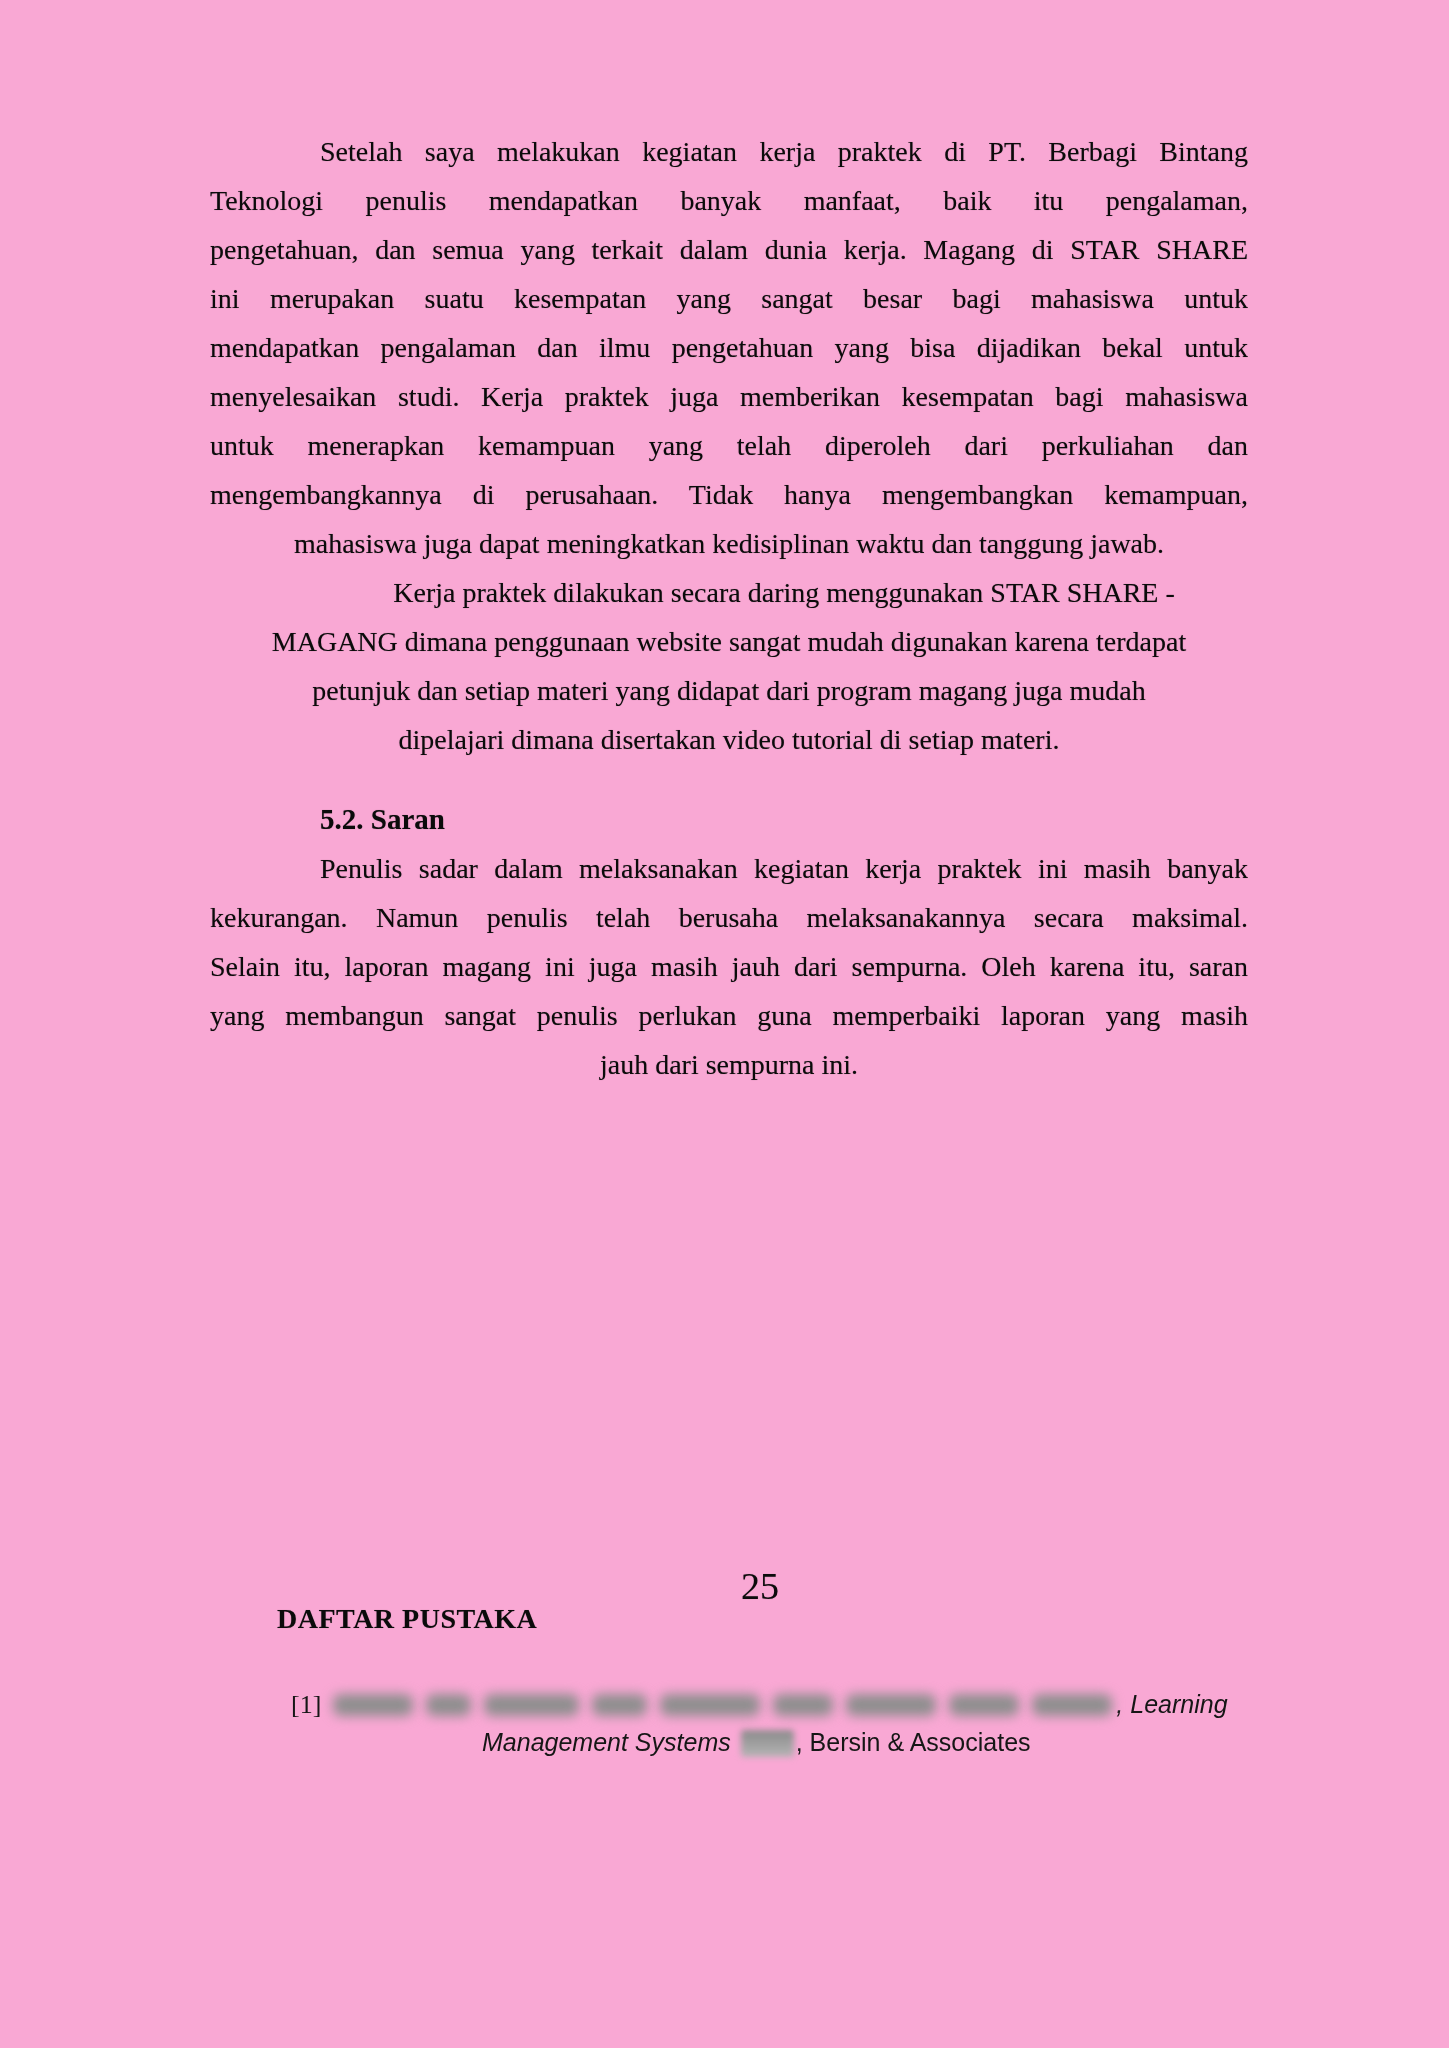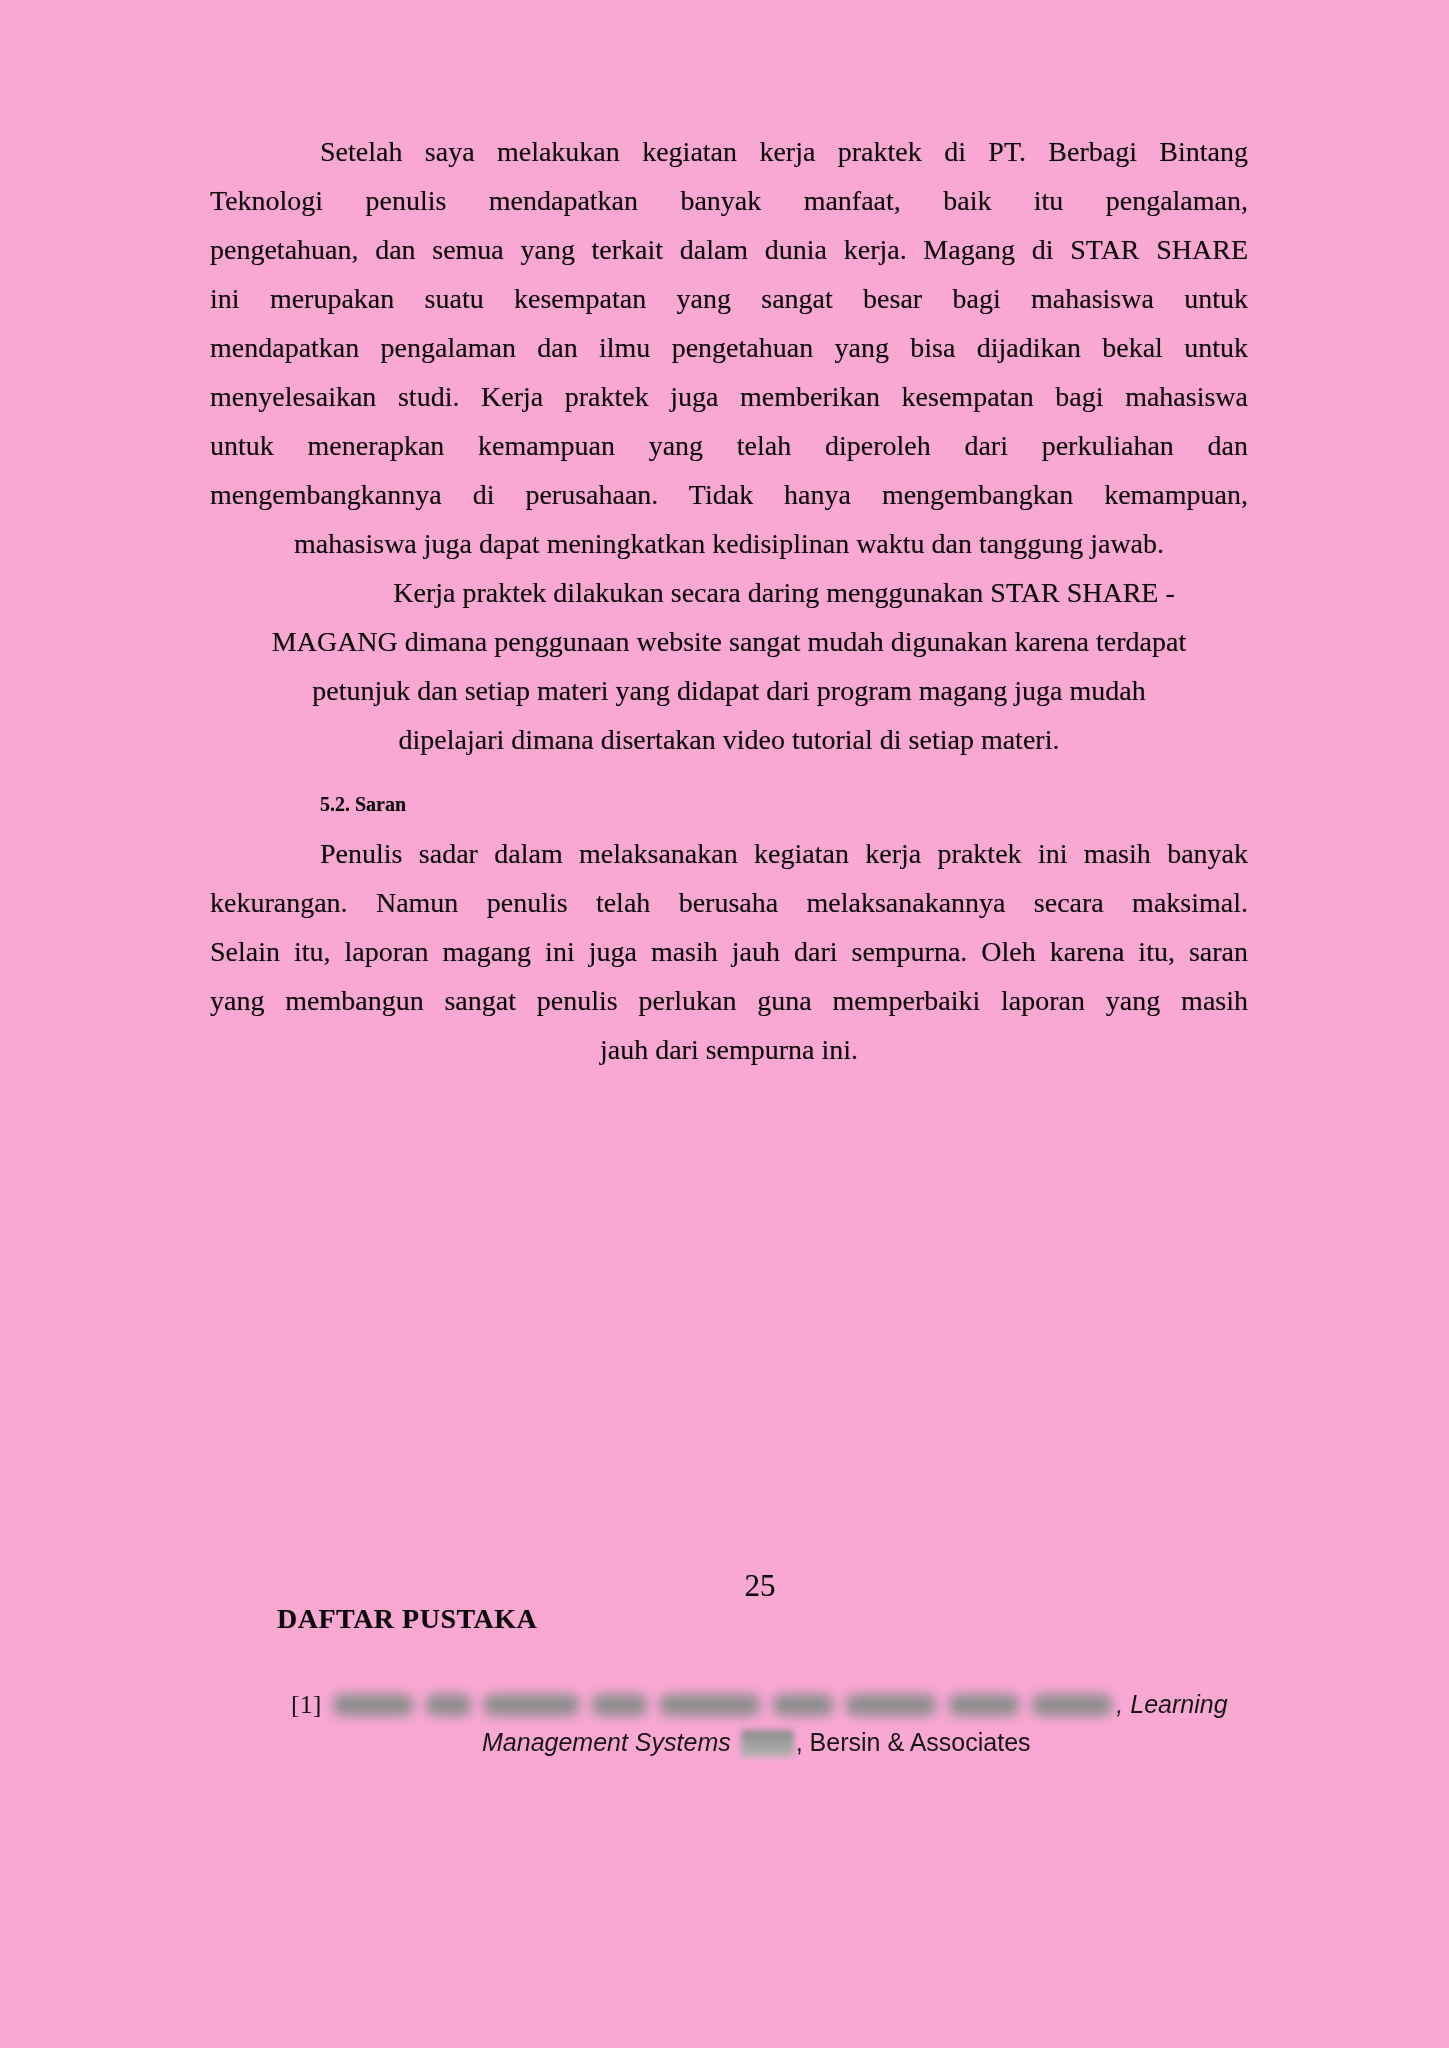--- a/index.html
+++ b/index.html
@@ -29,33 +29,33 @@
   .jline {
     text-align: justify;
     text-align-last: justify;
     -moz-text-align-last: justify;
   }
   .lline { text-align: center; }
   .indent { text-indent: 110px; }
   .saran-heading {
     height: 49px;
     line-height: 49px;
-    margin-top: 16px;
+    margin-top: 31px;
     padding-left: 110px;
     font-weight: bold;
-    font-size: 20px;
+    font-size: 29px;
   }
   
   .page-number {
     position: absolute;
     left: 210px;
     top: 1568px;
     width: 1100px;
     text-align: center;
-    font-size: 31px;
+    font-size: 38px;
     line-height: 36px;
     text-shadow: 0 0 1px rgba(0,0,0,0.3);
   }
   
   .daftar-heading {
     position: absolute;
     left: 277px;
     top: 1599px;
     font-size: 28px;
     font-weight: bold;

